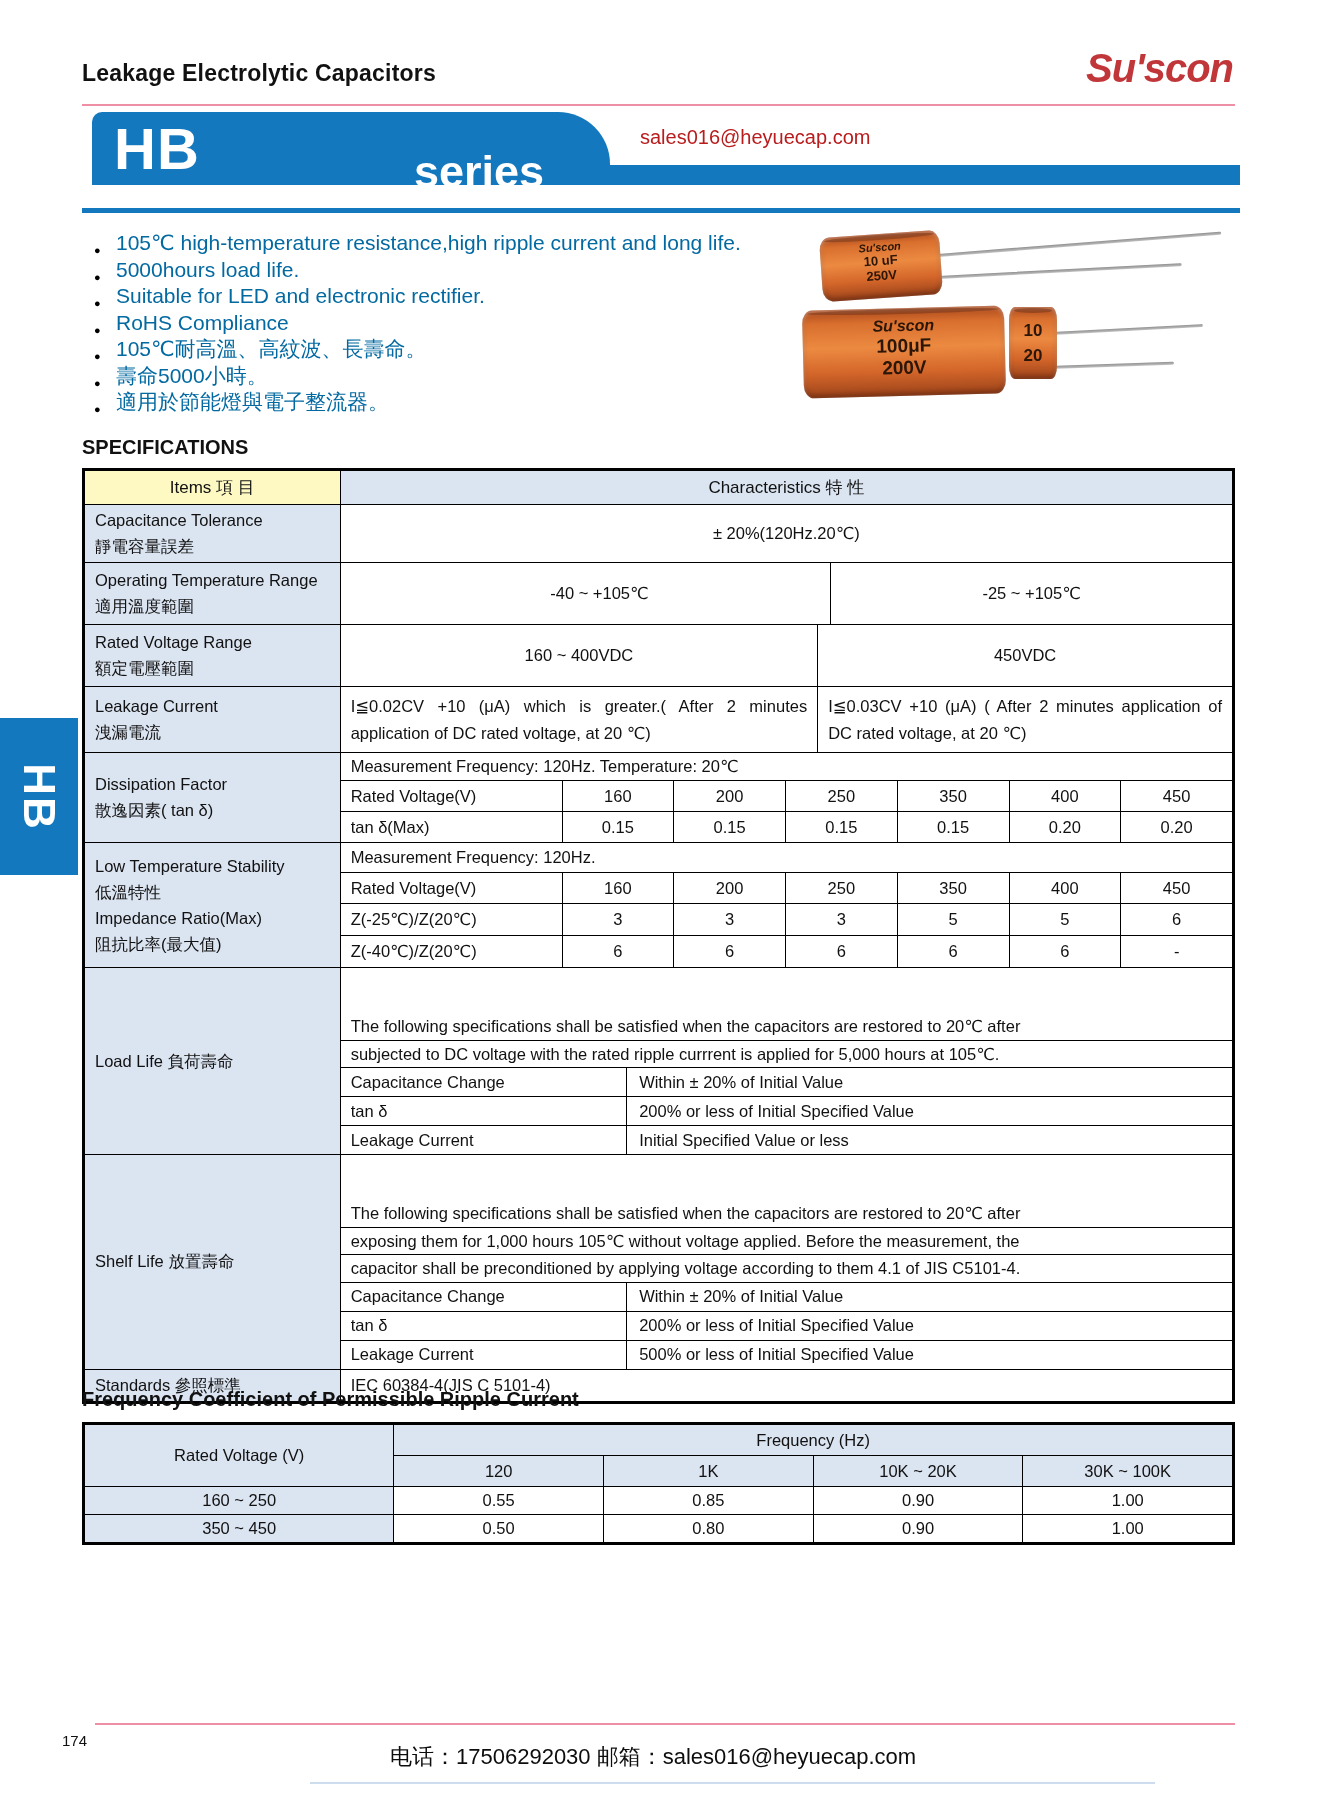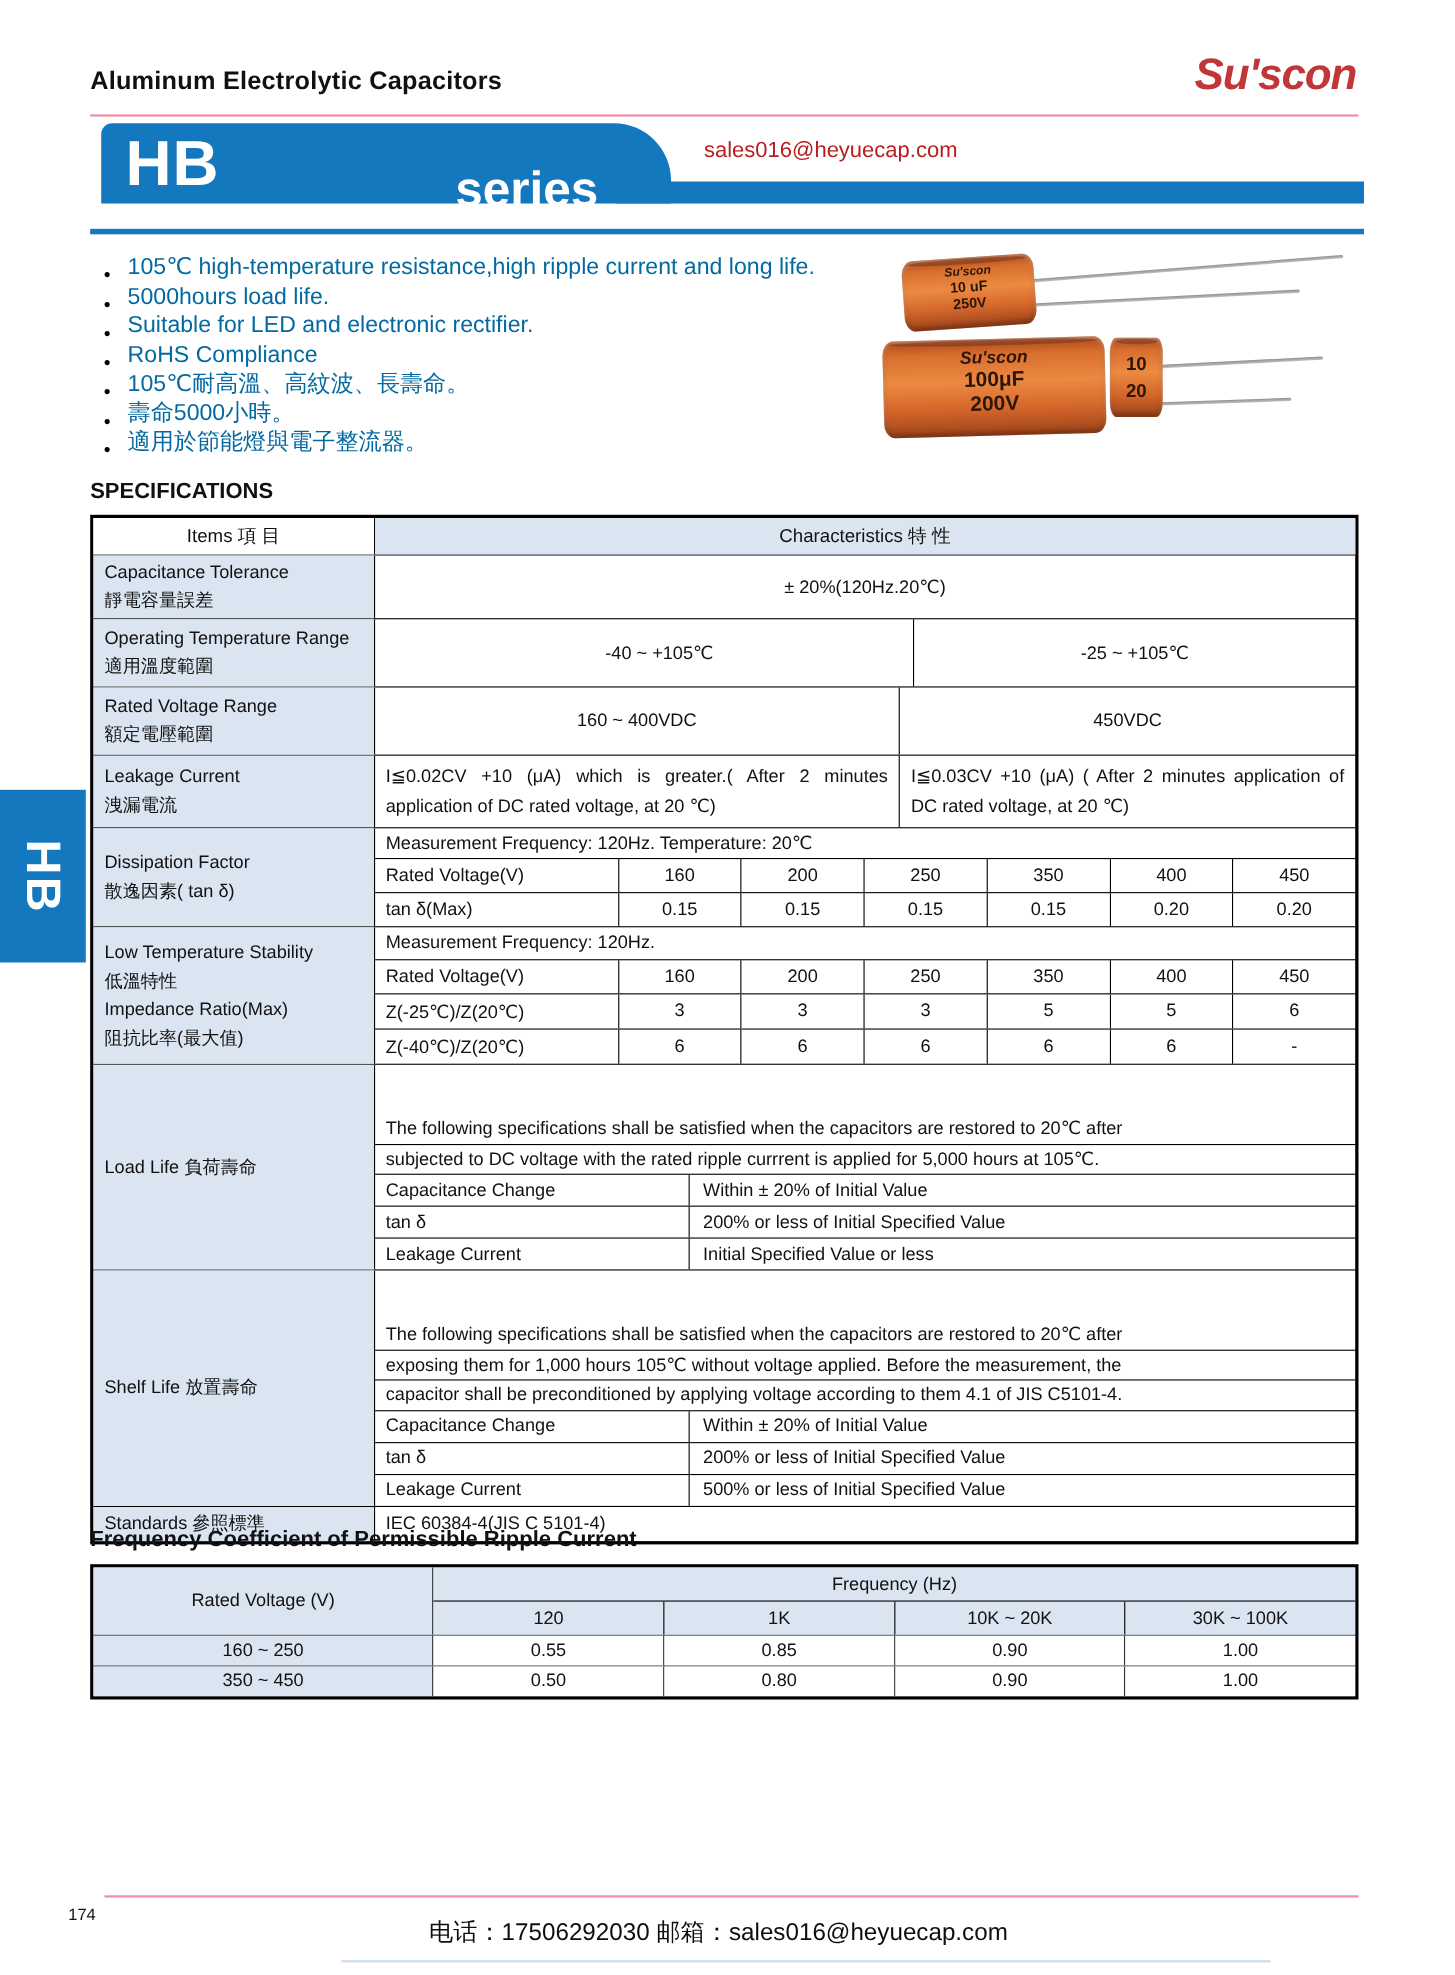--- a/index.html
+++ b/index.html
@@ -99,21 +99,21 @@
   .footer-rule { position:absolute; left:95px; right:88px; top:1723px; height:2px; background:#ee8fa6; }
   .page-number { position:absolute; left:62px; top:1732px; font-size:15px; }
   .footer-contact { position:absolute; left:390px; top:1742px; font-size:22px; color:#0d0d0d; }
   .footer-hairline { position:absolute; left:310px; top:1782px; width:845px; height:1.5px; background:#cddcee; }
 </style>
 </head>
 <body>
 
 <div class="page">
 
-  <div class="doc-title">Aluminum Electrolytic Capacitors</div>
+  <div class="doc-title">Leakage Electrolytic Capacitors</div>
   <div class="brand">Su'scon</div>
   <div class="pink-rule"></div>
 
   <div class="banner-tab">
     <span class="hb">HB</span>
     <span class="series">series</span>
   </div>
   <div class="banner-strip"></div>
   <div class="banner-email">sales016@heyuecap.com</div>
   <div class="blue-rule"></div>
@@ -151,21 +151,21 @@
 
   <div class="side-tab">
     <span>HB</span>
   </div>
 
   <div class="spec-heading">SPECIFICATIONS</div>
 
   <div class="spec-table">
 
     <div class="srow h30 hdr">
-      <div class="c-items center" style="background:#ffffff; font-weight:400;">Items 項 目</div>
+      <div class="c-items center" style="background:#fef9c3; font-weight:400;">Items 項 目</div>
       <div class="c-rest">
           <div class="full-center" style="background:#dbe4f1;">Characteristics 特 性</div>
         </div>
     </div>
 
     <div class="srow h58">
       <div class="c-items">
         <span class="label-en">Capacitance Tolerance</span>
         <span class="label-zh">靜電容量誤差</span>
       </div>

